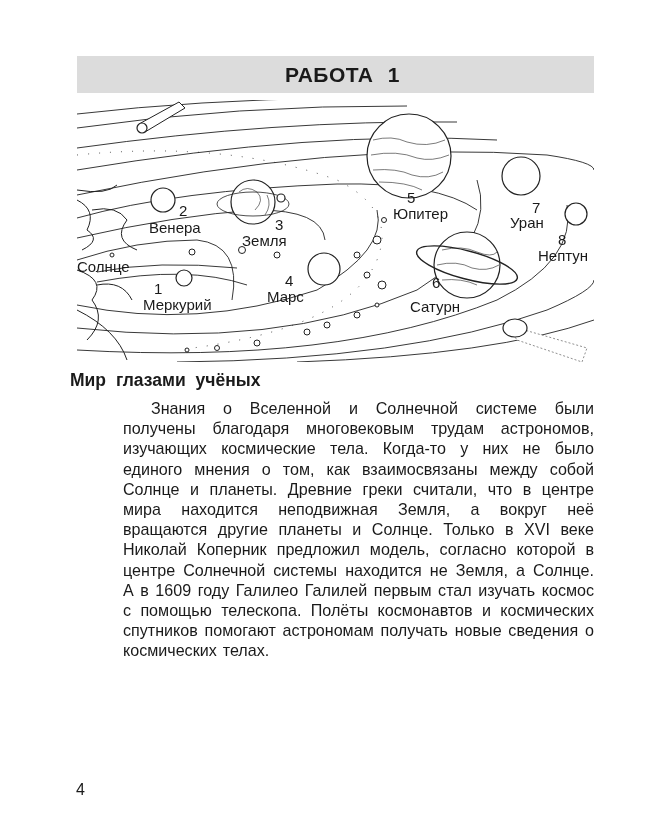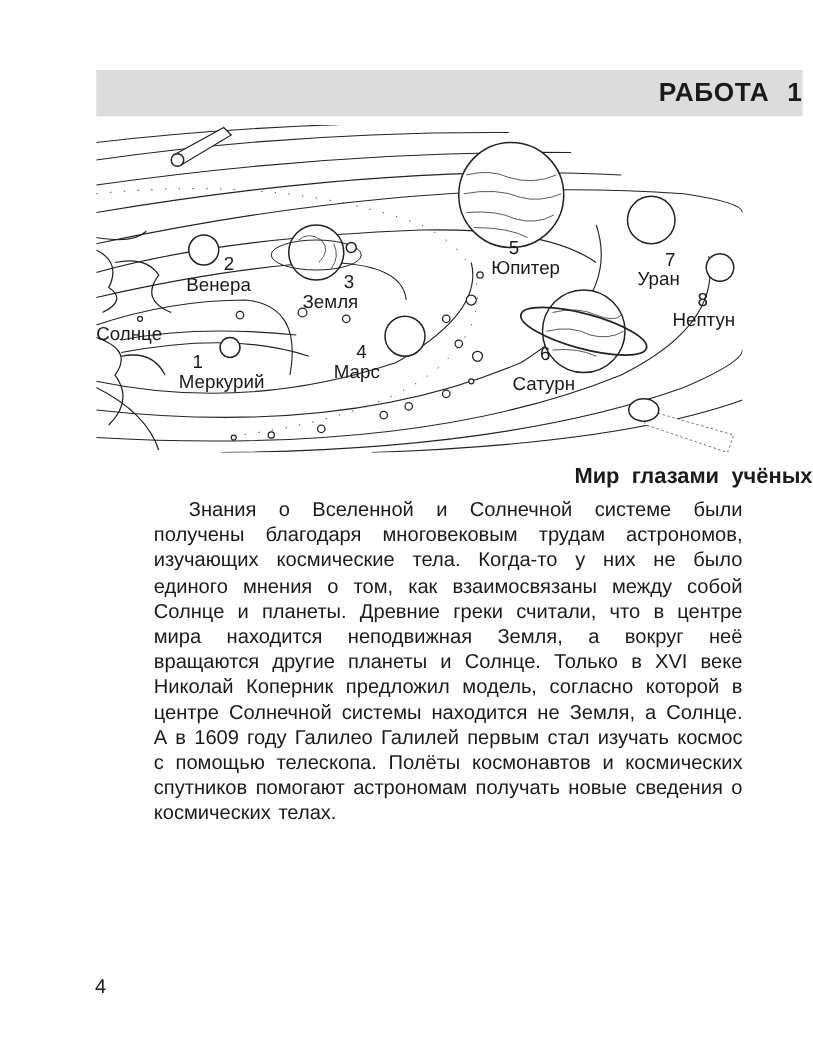--- a/index.html
+++ b/index.html
@@ -1,25 +1,25 @@
 <!DOCTYPE html>
 <html><head>
 <meta charset="utf-8">
 <style>
   html, body { margin: 0; padding: 0; background: #ffffff; }
   body { width: 650px; height: 835px; position: relative; overflow: hidden;
          font-family: "Liberation Sans", "DejaVu Sans", sans-serif; color: #1a1a1a; }
   .header-bar { position: absolute; left: 77px; top: 56px; width: 517px; height: 37px;
-                background: #dcdcdc; display: flex; align-items: center; justify-content: flex-end; padding-left: 48px; }
+                background: #dcdcdc; display: flex; align-items: center; justify-content: center; }
   .header-title { font-weight: bold; font-size: 21px; letter-spacing: 0.5px; word-spacing: 8px; margin-left: 14px; }
   .illustration { position: absolute; left: 77px; top: 100px; width: 517px; height: 262px; }
   .illustration svg { width: 100%; height: 100%; display: block; }
   .illustration text { font-family: "Liberation Sans", sans-serif; font-size: 15px; fill: #1a1a1a; }
-  .section-title { position: absolute; left: 0; width: 650px; top: 370px; text-align: right;
-                   font-weight: bold; font-size: 17.5px; word-spacing: 5px; padding-left: 110px; box-sizing: border-box; }
+  .section-title { position: absolute; left: 0; width: 650px; top: 370px; text-align: left;
+                   font-weight: bold; font-size: 17.5px; word-spacing: 5px; padding-left: 70px; box-sizing: border-box; }
   .body-text { position: absolute; left: 123px; top: 398px; width: 471px; font-size: 16.1px;
                line-height: 20.2px; text-align: justify; text-align-last: left; }
   .body-text p { margin: 0; text-indent: 28px; word-spacing: 1.5px; }
   .page-number { position: absolute; left: 76px; top: 781px; font-size: 16px; }
 </style>
 </head>
 <body>
 
 <div class="header-bar">
   <span class="header-title">РАБОТА  1</span>

